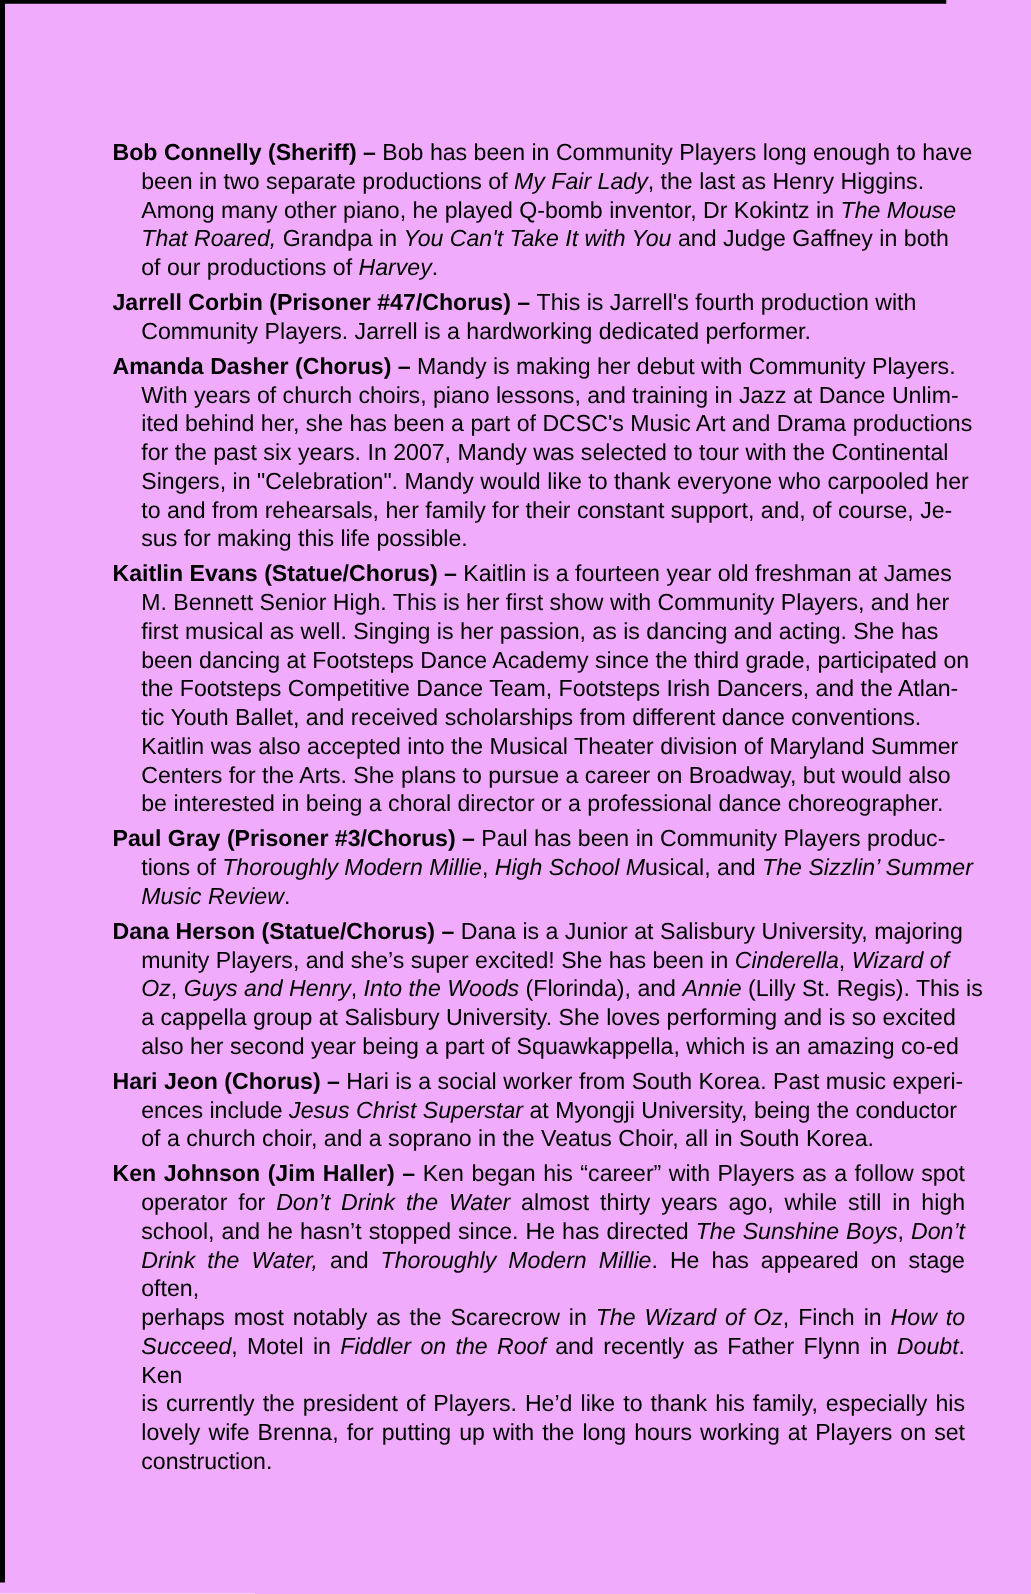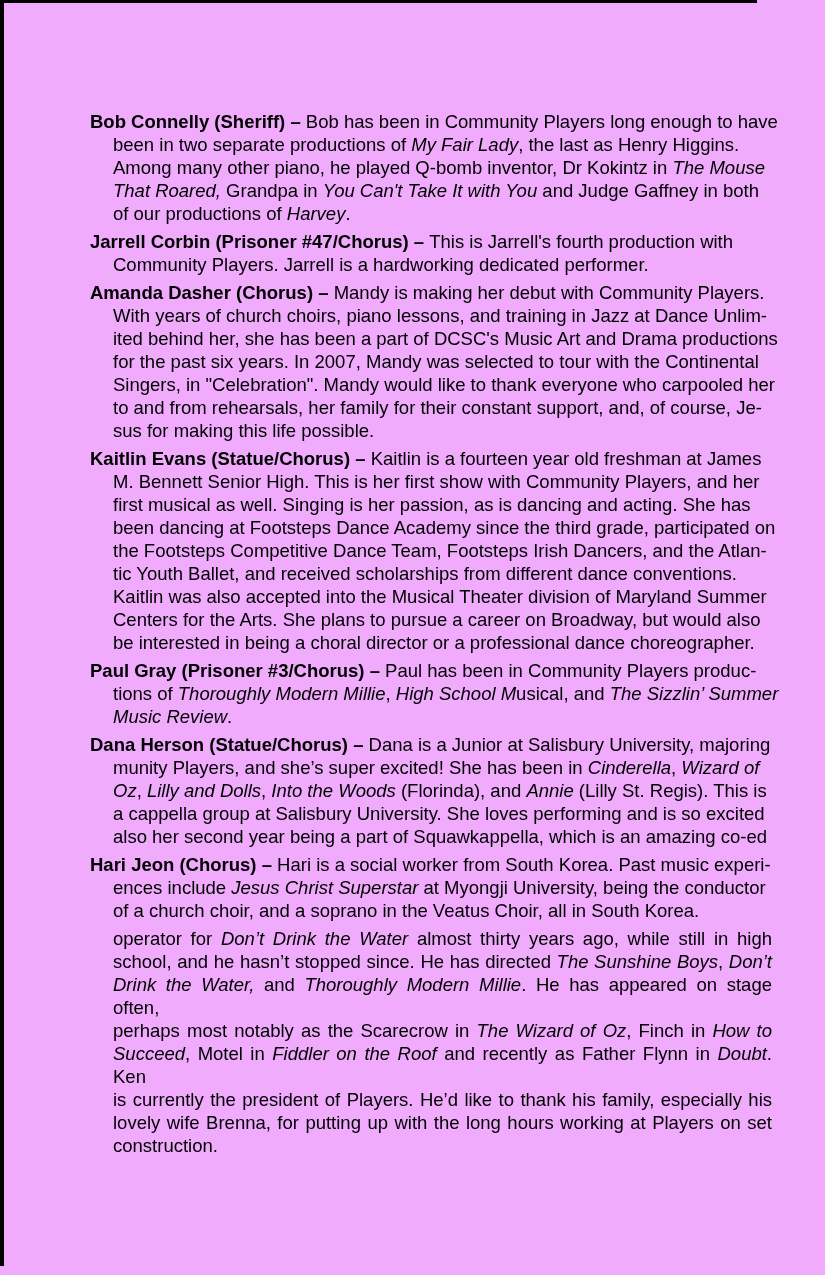--- a/index.html
+++ b/index.html
@@ -83,30 +83,31 @@
         <div class="line"><span class="r">be interested in being a choral director or a professional dance choreographer.</span></div>
       </div>
       <div class="para">
         <div class="line first"><span class="b">Paul Gray (Prisoner #3/Chorus) – </span><span class="r">Paul has been in Community Players produc-</span></div>
         <div class="line"><span class="r">tions of </span><span class="i">Thoroughly Modern Millie</span><span class="r">, </span><span class="i">High School M</span><span class="r">usical, and </span><span class="i">The Sizzlin’ Summer</span></div>
         <div class="line"><span class="i">Music Review</span><span class="r">.</span></div>
       </div>
       <div class="para">
         <div class="line first"><span class="b">Dana Herson (Statue/Chorus) – </span><span class="r">Dana is a Junior at Salisbury University, majoring</span></div>
         <div class="line"><span class="r">munity Players, and she’s super excited! She has been in </span><span class="i">Cinderella</span><span class="r">, </span><span class="i">Wizard of</span></div>
-        <div class="line"><span class="i">Oz</span><span class="r">, </span><span class="i">Lilly and Dolls</span><span class="r">, </span><span class="i">Into the Woods</span><span class="r"> (Florinda), and </span><span class="i">Annie</span><span class="r"> (Lilly St. Regis). This is</span></div>
+        <div class="line"><span class="i">Oz</span><span class="r">, </span><span class="i">Guys and Henry</span><span class="r">, </span><span class="i">Into the Woods</span><span class="r"> (Florinda), and </span><span class="i">Annie</span><span class="r"> (Lilly St. Regis). This is</span></div>
         <div class="line"><span class="r">a cappella group at Salisbury University. She loves performing and is so excited</span></div>
         <div class="line"><span class="r">also her second year being a part of Squawkappella, which is an amazing co-ed</span></div>
       </div>
       <div class="para">
         <div class="line first"><span class="b">Hari Jeon (Chorus) – </span><span class="r">Hari is a social worker from South Korea. Past music experi-</span></div>
         <div class="line"><span class="r">ences include </span><span class="i">Jesus Christ Superstar</span><span class="r"> at Myongji University, being the conductor</span></div>
         <div class="line"><span class="r">of a church choir, and a soprano in the Veatus Choir, all in South Korea.</span></div>
       </div>
       <div class="para">
+        <div class="line first just"><span class="b">Ken Johnson (Jim Haller) – </span><span class="r">Ken began his “career” with Players as a follow spot</span></div>
         <div class="line just"><span class="r">operator for </span><span class="i">Don’t Drink the Water</span><span class="r"> almost thirty years ago, while still in high</span></div>
         <div class="line just"><span class="r">school, and he hasn’t stopped since. He has directed </span><span class="i">The Sunshine Boys</span><span class="r">, </span><span class="i">Don’t</span></div>
         <div class="line just"><span class="i">Drink the Water,</span><span class="r"> and </span><span class="i">Thoroughly Modern Millie</span><span class="r">. He has appeared on stage often,</span></div>
         <div class="line just"><span class="r">perhaps most notably as the Scarecrow in </span><span class="i">The Wizard of Oz</span><span class="r">, Finch in </span><span class="i">How to</span></div>
         <div class="line just"><span class="i">Succeed</span><span class="r">, Motel in </span><span class="i">Fiddler on the Roof</span><span class="r"> and recently as Father Flynn in </span><span class="i">Doubt</span><span class="r">. Ken</span></div>
         <div class="line just"><span class="r">is currently the president of Players. He’d like to thank his family, especially his</span></div>
         <div class="line just"><span class="r">lovely wife Brenna, for putting up with the long hours working at Players on set</span></div>
         <div class="line"><span class="r">construction.</span></div>
       </div>
     </div>

